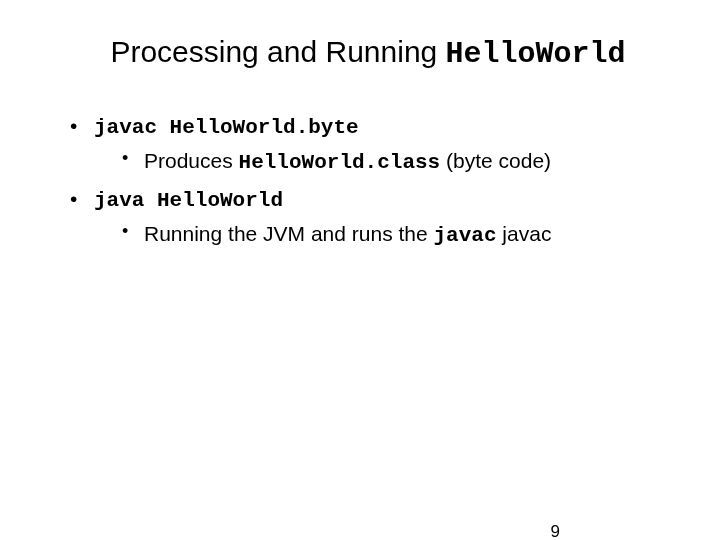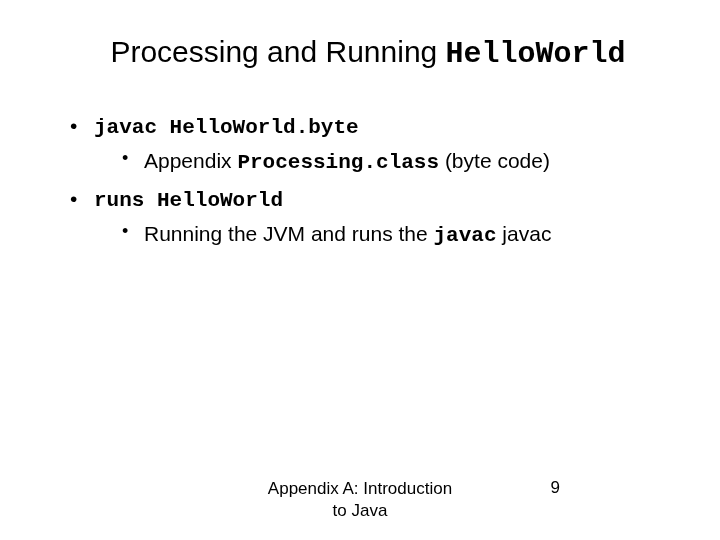--- a/index.html
+++ b/index.html
@@ -102,32 +102,31 @@
 
   <h1 class="title">
     <span>Processing and Running </span><span class="mono">HelloWorld</span>
   </h1>
 
   <ul class="outer">
     <li>
       <span class="mono">javac HelloWorld.byte</span>
       <ul class="inner">
         <li>
-          <span>Appendix </span><span class="mono">Processing.class</span><span> (byte code)</span>
+          <span>Produces </span><span class="mono">HelloWorld.class</span><span> (byte code)</span>
         </li>
       </ul>
     </li>
     <li>
-      <span class="mono">runs HelloWorld</span>
+      <span class="mono">java HelloWorld</span>
       <ul class="inner">
         <li>
           <span>Running the JVM and runs the </span><span class="mono">javac</span><span> javac</span>
         </li>
       </ul>
     </li>
   </ul>
 
   <div class="footer">
-    <div class="footer-text">Appendix A: Introduction to Java</div>
     <div class="footer-page">9</div>
   </div>
 
 </div>
 
 </body></html>

